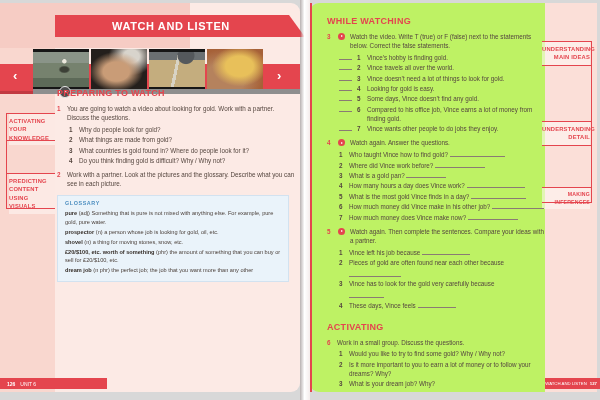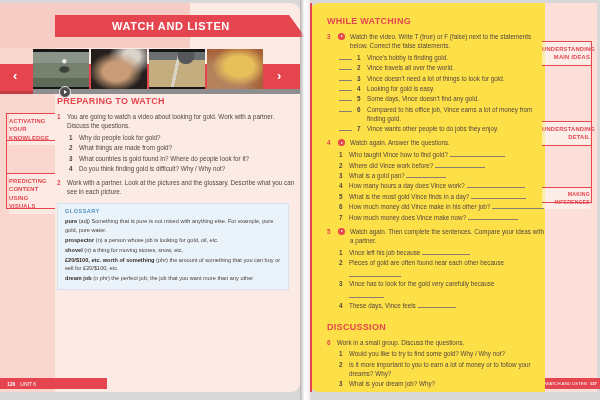--- a/index.html
+++ b/index.html
@@ -1,20 +1,20 @@
 <!DOCTYPE html>
 <html><head>
 <meta charset="utf-8">
 <style>
   html,body{margin:0;padding:0;}
   .stage{position:relative;width:600px;height:400px;background:#d8d8d8;overflow:hidden;
          font-family:"Liberation Sans",sans-serif;color:#55463f;}
   .page{position:absolute;top:3px;height:389px;border-radius:9px;}
   .page-left{left:0;width:300px;background:#fceae5;}
-  .page-right{left:310px;width:287px;background:#fde047;}
+  .page-right{left:310px;width:287px;background:#bef264;}
   .gutter{position:absolute;left:300px;top:0;width:10px;height:400px;
           background:linear-gradient(90deg,rgba(90,60,60,.25),#fff 45%,#f4eceb);}
   
   .pl-margin{position:absolute;left:0;top:0;width:55px;height:100%;background:#f9d7cf;}
   .pl-topblock{position:absolute;left:0;top:0;width:190px;height:45px;background:#f6ccc4;}
   .banner{position:absolute;left:55px;top:12px;width:250px;height:22px;background:#e4454e;
           clip-path:polygon(0 0,234px 0,250px 100%,0 100%);
           display:flex;align-items:center;justify-content:center;}
   .banner span{color:#fff;font-weight:bold;font-size:11px;letter-spacing:.6px;padding-right:18px;}
   
@@ -46,21 +46,21 @@
         background:#4d4d4d;border:1px solid #e9e9e9;display:flex;align-items:center;justify-content:center;}
   .play::after{content:"";border-left:3.5px solid #fff;border-top:2.2px solid transparent;border-bottom:2.2px solid transparent;margin-left:1px;}
   
   .rule{position:absolute;height:1px;background:#e4454e;}
   .vline{position:absolute;width:1px;background:#e4454e;}
   .skill{position:absolute;color:#e4454e;font-size:5.8px;font-weight:bold;letter-spacing:.2px;
          line-height:1.45;text-transform:uppercase;background:rgba(255,248,246,.55);padding:3px 0;}
   .skill-left{left:9px;width:46px;text-align:left;}
   .skill-right{text-align:right;width:48px;}
   
-  .content-left{position:absolute;left:57px;top:92px;width:240px;font-size:6.3px;line-height:1.42;}
+  .content-left{position:absolute;left:57px;top:84px;width:240px;font-size:6.3px;line-height:1.42;}
   .content-right{position:absolute;left:17px;top:12px;width:220px;font-size:6.3px;line-height:1.42;}
   h2{margin:0 0 5px 0;color:#e4454e;font-size:9px;letter-spacing:.3px;font-weight:bold;}
   .ex{display:flex;gap:4px;margin:0 0 3px 0;}
   .exnum{color:#e4454e;font-weight:bold;min-width:6px;}
   .extext{flex:1;}
   .sublist{margin:1px 0 5px 12px;}
   .qrow{display:flex;gap:3px;margin-bottom:1.5px;}
   .qn{font-weight:bold;min-width:7px;}
   .qt{flex:1;}
   .blank{display:inline-block;border-bottom:.8px solid #8a7b74;height:5px;vertical-align:baseline;}
@@ -313,21 +313,21 @@
           <span class="qt"><span>Vince has to look for the gold very carefully because</span>
             <span class="blank block w35"></span></span>
         </div>
         <div class="qrow">
           <span class="qn">4</span>
           <span class="qt"><span>These days, Vince feels</span>
             <span class="blank w38"></span></span>
         </div>
       </div>
 
-      <h2 style="margin-top:10px;">DISCUSSION</h2>
+      <h2 style="margin-top:10px;">ACTIVATING</h2>
       <div class="ex">
         <span class="exnum">6</span>
         <span class="extext">Work in a small group. Discuss the questions.</span>
       </div>
       <div class="sublist">
         <div class="qrow">
           <span class="qn">1</span>
           <span class="qt">Would you like to try to find some gold? Why / Why not?</span>
         </div>
         <div class="qrow">

